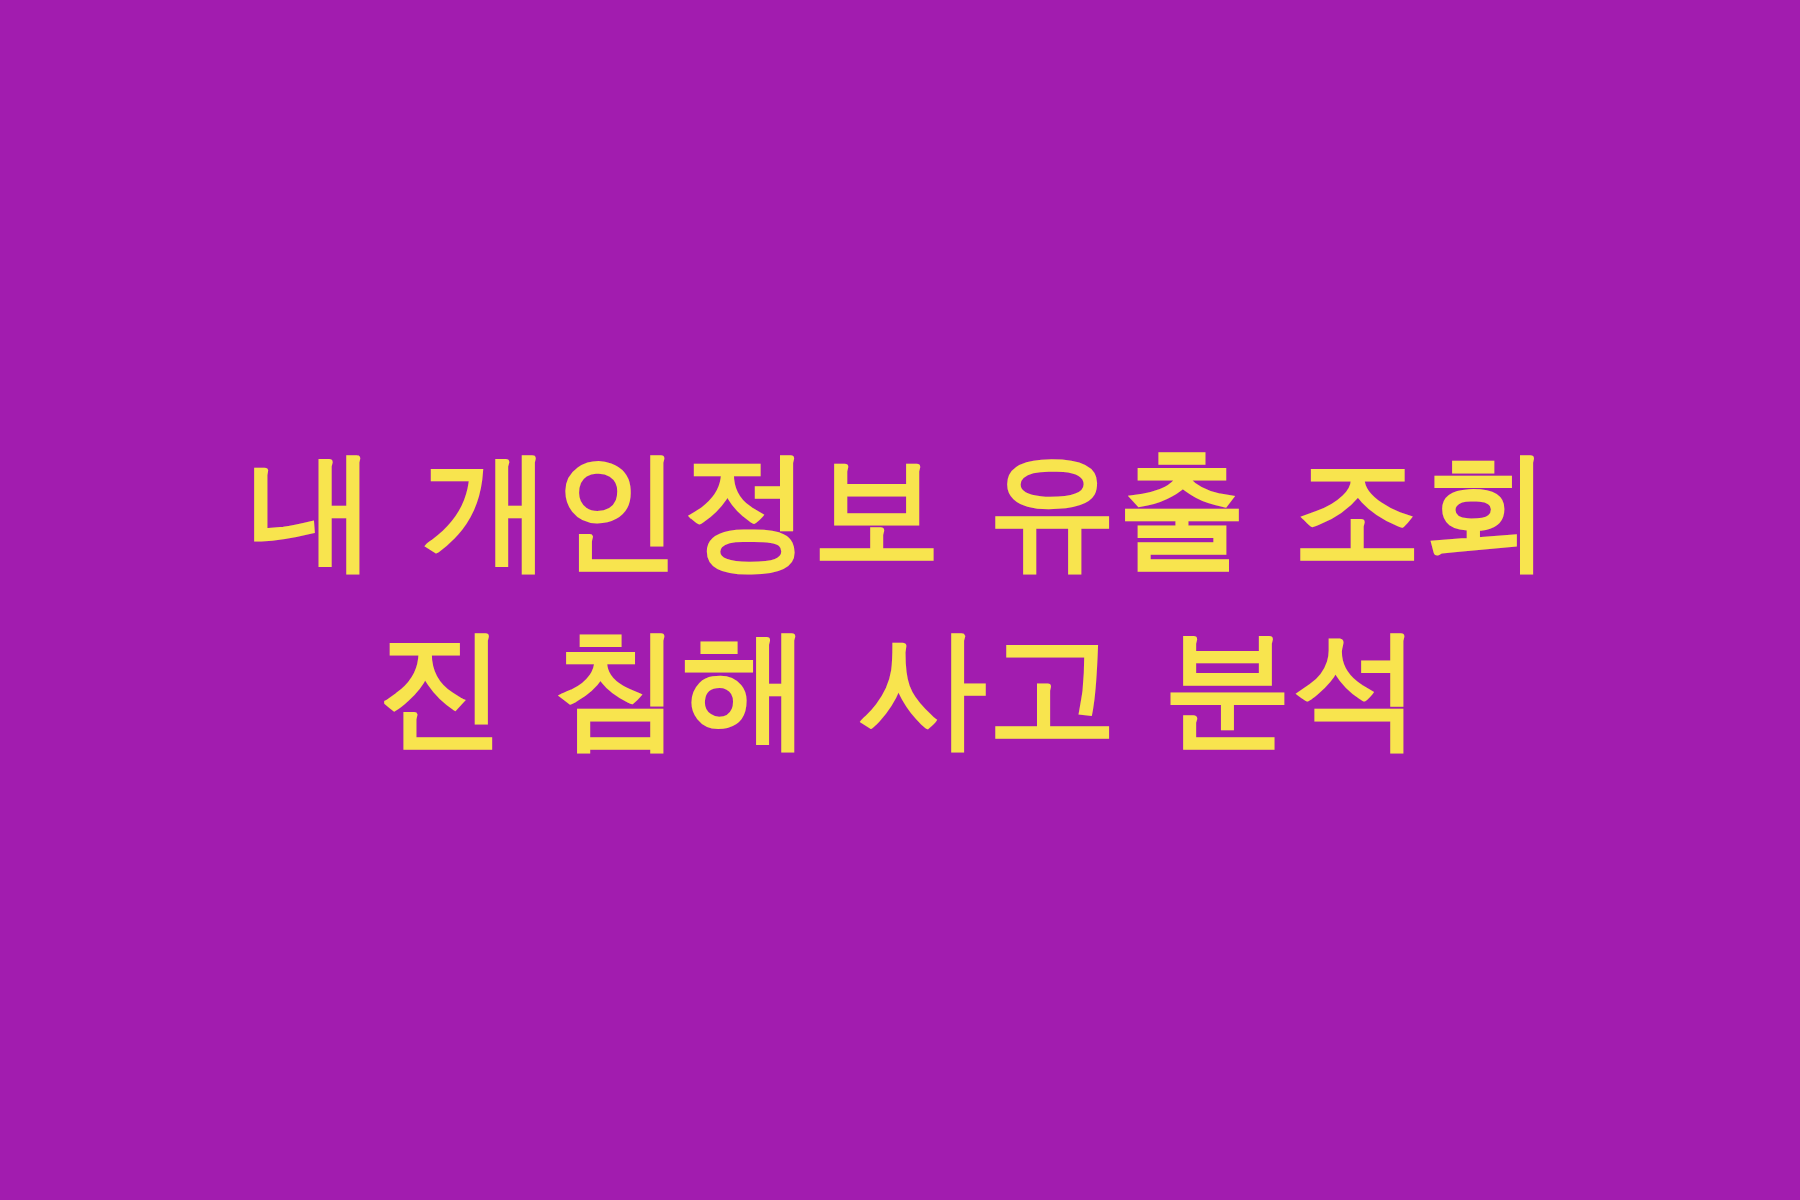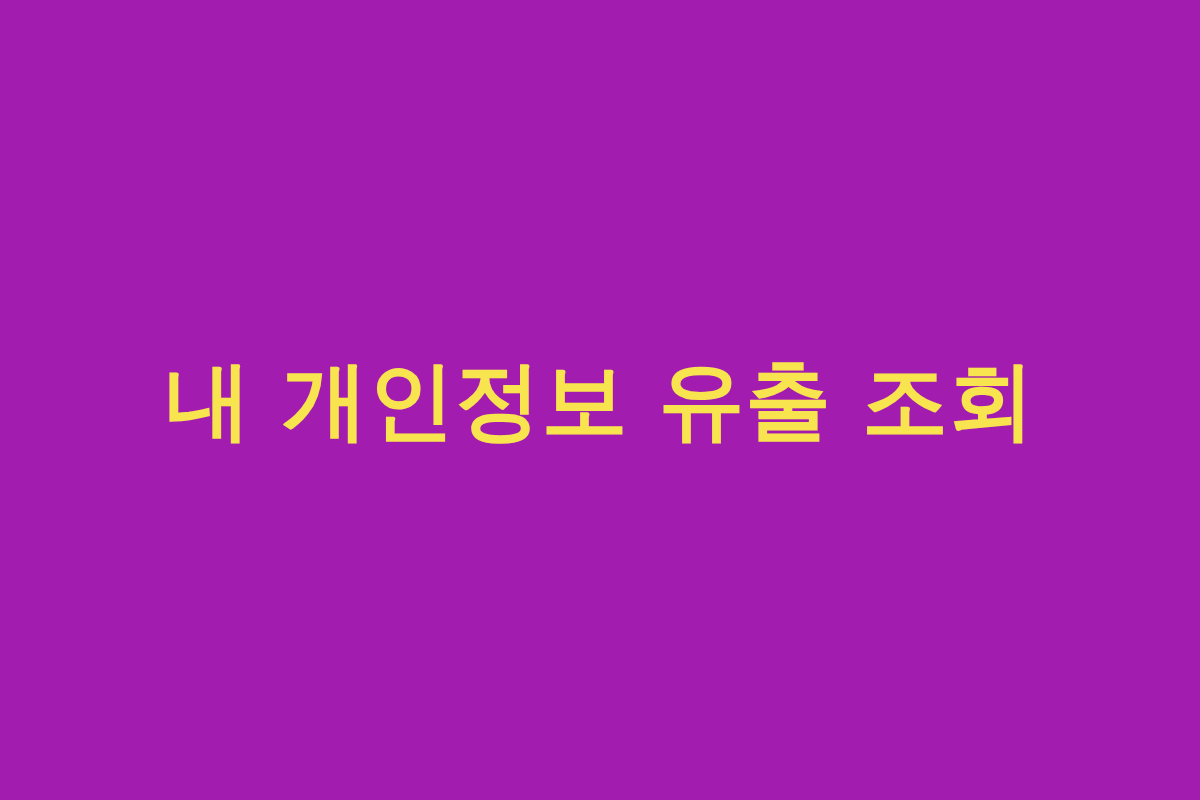--- a/index.html
+++ b/index.html
@@ -48,15 +48,16 @@
     white-space: nowrap;
   }
 </style>
 </head>
 <body>
 
 <div id="poster" style="background-color: #a21caf;">
 
   <h1 id="headline" style="color: rgb(248, 228, 78);">
     <span class="line">내 개인정보 유출 조회</span>
+    <span class="line">진 침해 사고 분석</span>
   </h1>
 
 </div>
 
 </body></html>

